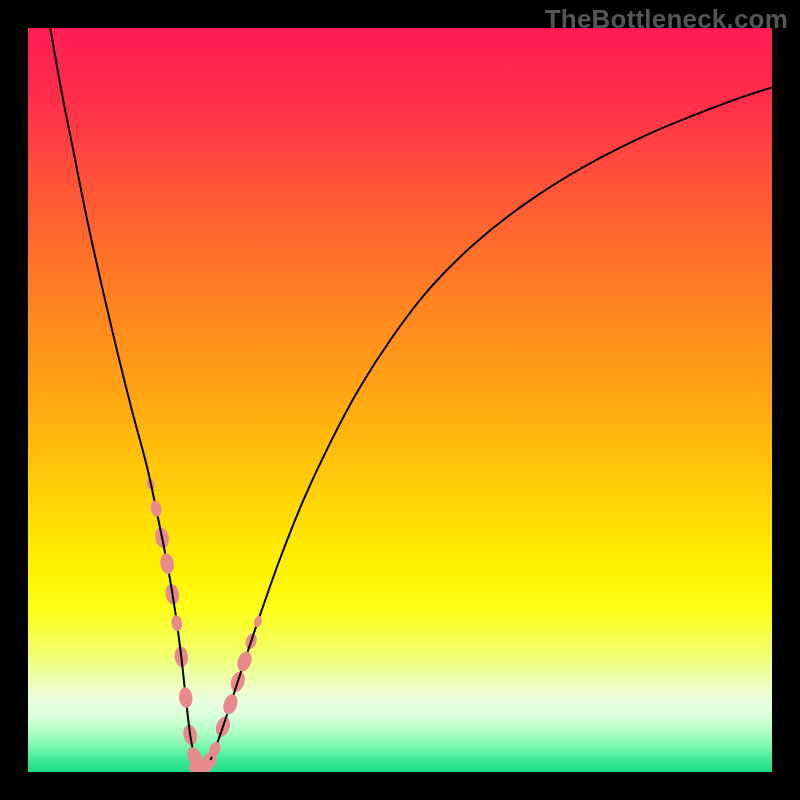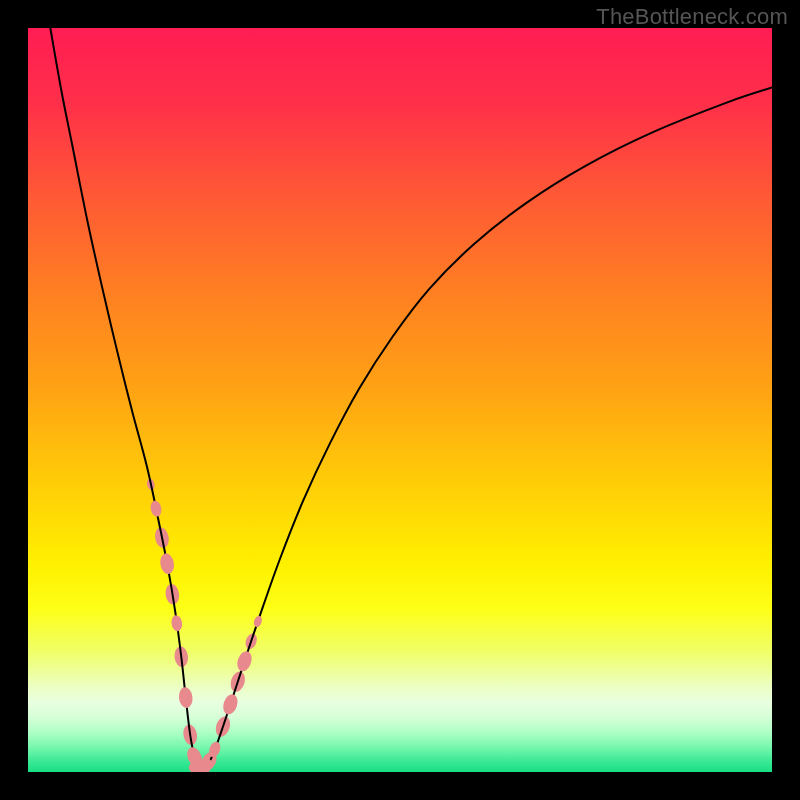--- a/index.html
+++ b/index.html
@@ -15,22 +15,22 @@
     position: relative;
     width: 800px;
     height: 800px;
     background: #000;
   }
   .watermark {
     position: absolute;
     top: 4px;
     right: 12px;
     color: #555;
-    font-size: 22px;
-    font-weight: 400;
+    font-size: 26px;
+    font-weight: 700;
     letter-spacing: 0.2px;
     z-index: 50;
   }
   .plot-area {
     position: absolute;
     left: 28px;
     top: 28px;
     width: 744px;
     height: 744px;
     overflow: hidden;

